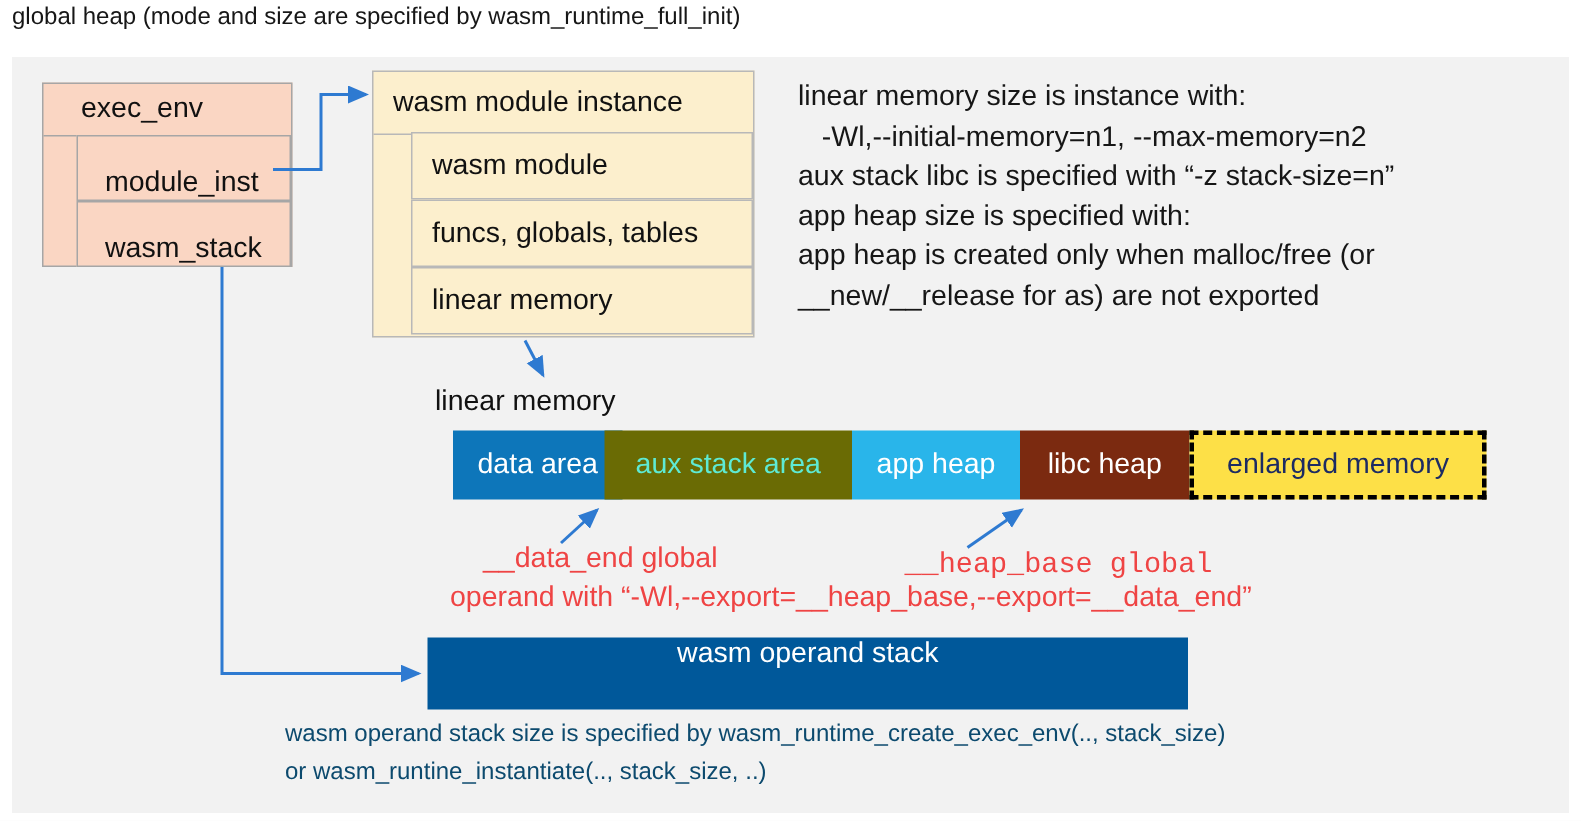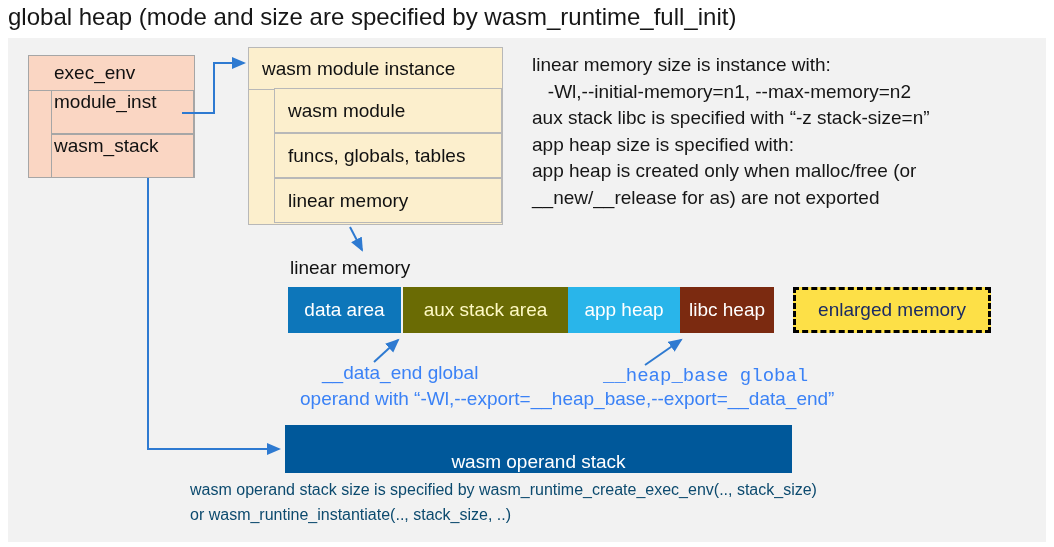--- a/index.html
+++ b/index.html
@@ -1,55 +1,55 @@
 <!DOCTYPE html>
 <html style="--panel: #f2f2f2; --pink: #fad6c3; --pink-border: #a6a6a6; --cream: #fcefcd; --cream-border: #b8b8b8; --opblue: #00589a; --arrow: #2e7ad1; --navy: #1c2b63;"><head>
 <meta charset="utf-8">
 <style>
   html,body{margin:0;padding:0;background:#ffffff;}
   body{font-family:"Liberation Sans","DejaVu Sans",sans-serif;color:#111;}
   #stage{position:relative;width:1054px;height:547px;background:#ffffff;overflow:hidden;}
 
-  .title{position:absolute;left:8px;top:3px;font-size:24px;color:#161616;white-space:pre;}
+  .title{position:absolute;left:8px;top:3px;font-size:16px;color:#161616;white-space:pre;}
 
   .panel{position:absolute;left:8px;top:38px;width:1038px;height:504px;background:var(--panel,#f2f2f2);}
 
   
   .exec-box{position:absolute;left:28px;top:55px;width:167px;height:123px;
             background:var(--pink);border:1px solid var(--pink-border);box-sizing:border-box;}
   .exec-header{height:34px;border-bottom:1px solid var(--pink-border);display:flex;align-items:center;
                padding-left:25px;font-size:19px;}
   .exec-row{position:absolute;left:23px;width:143px;height:44px;background:var(--pink);
-            border:1px solid var(--pink-border);box-sizing:border-box;display:flex;align-items:flex-start;
-            padding-left:2px;font-size:19px;}
+            border:1px solid var(--pink-border);box-sizing:border-box;display:flex;align-items:flex-end;
+            padding-left:18px;font-size:19px;}
 
   
   .inst-box{position:absolute;left:248px;top:47px;width:255px;height:178px;
             background:var(--cream);border:1px solid var(--cream-border);box-sizing:border-box;}
   .inst-header{height:41px;border-bottom:1px solid var(--cream-border);display:flex;align-items:center;
                padding-left:13px;font-size:19px;}
   .inst-row{position:absolute;left:26px;width:228px;height:45px;background:var(--cream);
             border:1px solid var(--cream-border);box-sizing:border-box;display:flex;align-items:center;
             padding-left:13px;font-size:19px;}
 
   
   .notes-right{position:absolute;left:532px;top:52px;font-size:19px;line-height:26.5px;color:#161616;}
   .notes-right div{white-space:pre;}
 
   
   .lm-label{position:absolute;left:290px;top:257px;font-size:19px;}
   .seg{position:absolute;top:287px;height:46px;display:flex;align-items:center;justify-content:center;
        font-size:19px;color:#ffffff;box-sizing:border-box;}
   .seg-enlarged{background:#fde047;border:3px dashed #000000;color:var(--navy);}
 
-  .ann{position:absolute;font-size:19px;color:#3b82f6;white-space:pre;}
+  .ann{position:absolute;font-size:19px;color:#ef4444;white-space:pre;}
 
   
   .op-stack{position:absolute;left:285px;top:425px;width:507px;height:48px;background:var(--opblue);
-            display:flex;align-items:flex-end;justify-content:center;color:#ffffff;font-size:19px;}
+            display:flex;align-items:flex-start;justify-content:center;color:#ffffff;font-size:19px;}
 
   .notes-bottom{position:absolute;left:190px;top:478px;font-size:16px;line-height:24.5px;color:#0c4a6e;}
   .notes-bottom div{white-space:pre;}
 
   svg.overlay{position:absolute;left:0;top:0;width:1054px;height:547px;pointer-events:none;}
   .arrow{stroke:var(--arrow);stroke-width:2;fill:none;}
   .arrowhead{fill:var(--arrow);}
 </style>
 </head>
 <body>
@@ -87,30 +87,30 @@
     <div>linear memory size is instance with:</div>
     <div>   -Wl,--initial-memory=n1, --max-memory=n2</div>
     <div>aux stack libc is specified with “-z stack-size=n”</div>
     <div>app heap size is specified with:</div>
     <div>app heap is created only when malloc/free (or</div>
     <div>__new/__release for as) are not exported</div>
   </div>
 
   <div class="lm-label">linear memory</div>
 
-  <div class="seg" style="left: 288px; width: 113px; background: rgb(13, 118, 186); color: rgb(255, 255, 255);">
+  <div class="seg" style="left: 302px; width: 113px; background: rgb(13, 118, 186); color: rgb(255, 255, 255);">
     <span>data area</span>
   </div>
-  <div class="seg" style="left: 403px; width: 165px; background: rgb(106, 107, 4); color: #fef9c3;">
+  <div class="seg" style="left: 403px; width: 165px; background: rgb(106, 107, 4); color: #5eead4;">
     <span>aux stack area</span>
   </div>
   <div class="seg" style="left: 568px; width: 112px; background: rgb(41, 181, 234); color: rgb(255, 255, 255);">
     <span>app heap</span>
   </div>
-  <div class="seg" style="left: 680px; width: 94px; background: rgb(123, 42, 16); color: rgb(255, 255, 255);">
+  <div class="seg" style="left: 680px; width: 113px; background: rgb(123, 42, 16); color: rgb(255, 255, 255);">
     <span>libc heap</span>
   </div>
   <div class="seg seg-enlarged" style="left: 793px; width: 198px; color: rgb(28, 43, 99);">
     <span>enlarged memory</span>
   </div>
 
   <div class="ann" style="left:322px;top:362px;">__data_end global</div>
   <div class="ann" style="left:603px;top:365px;font-family:Liberation Mono, monospace;">__heap_base global</div>
   <div class="ann" style="left:300px;top:388px;">operand with “-Wl,--export=__heap_base,--export=__data_end”</div>
 

